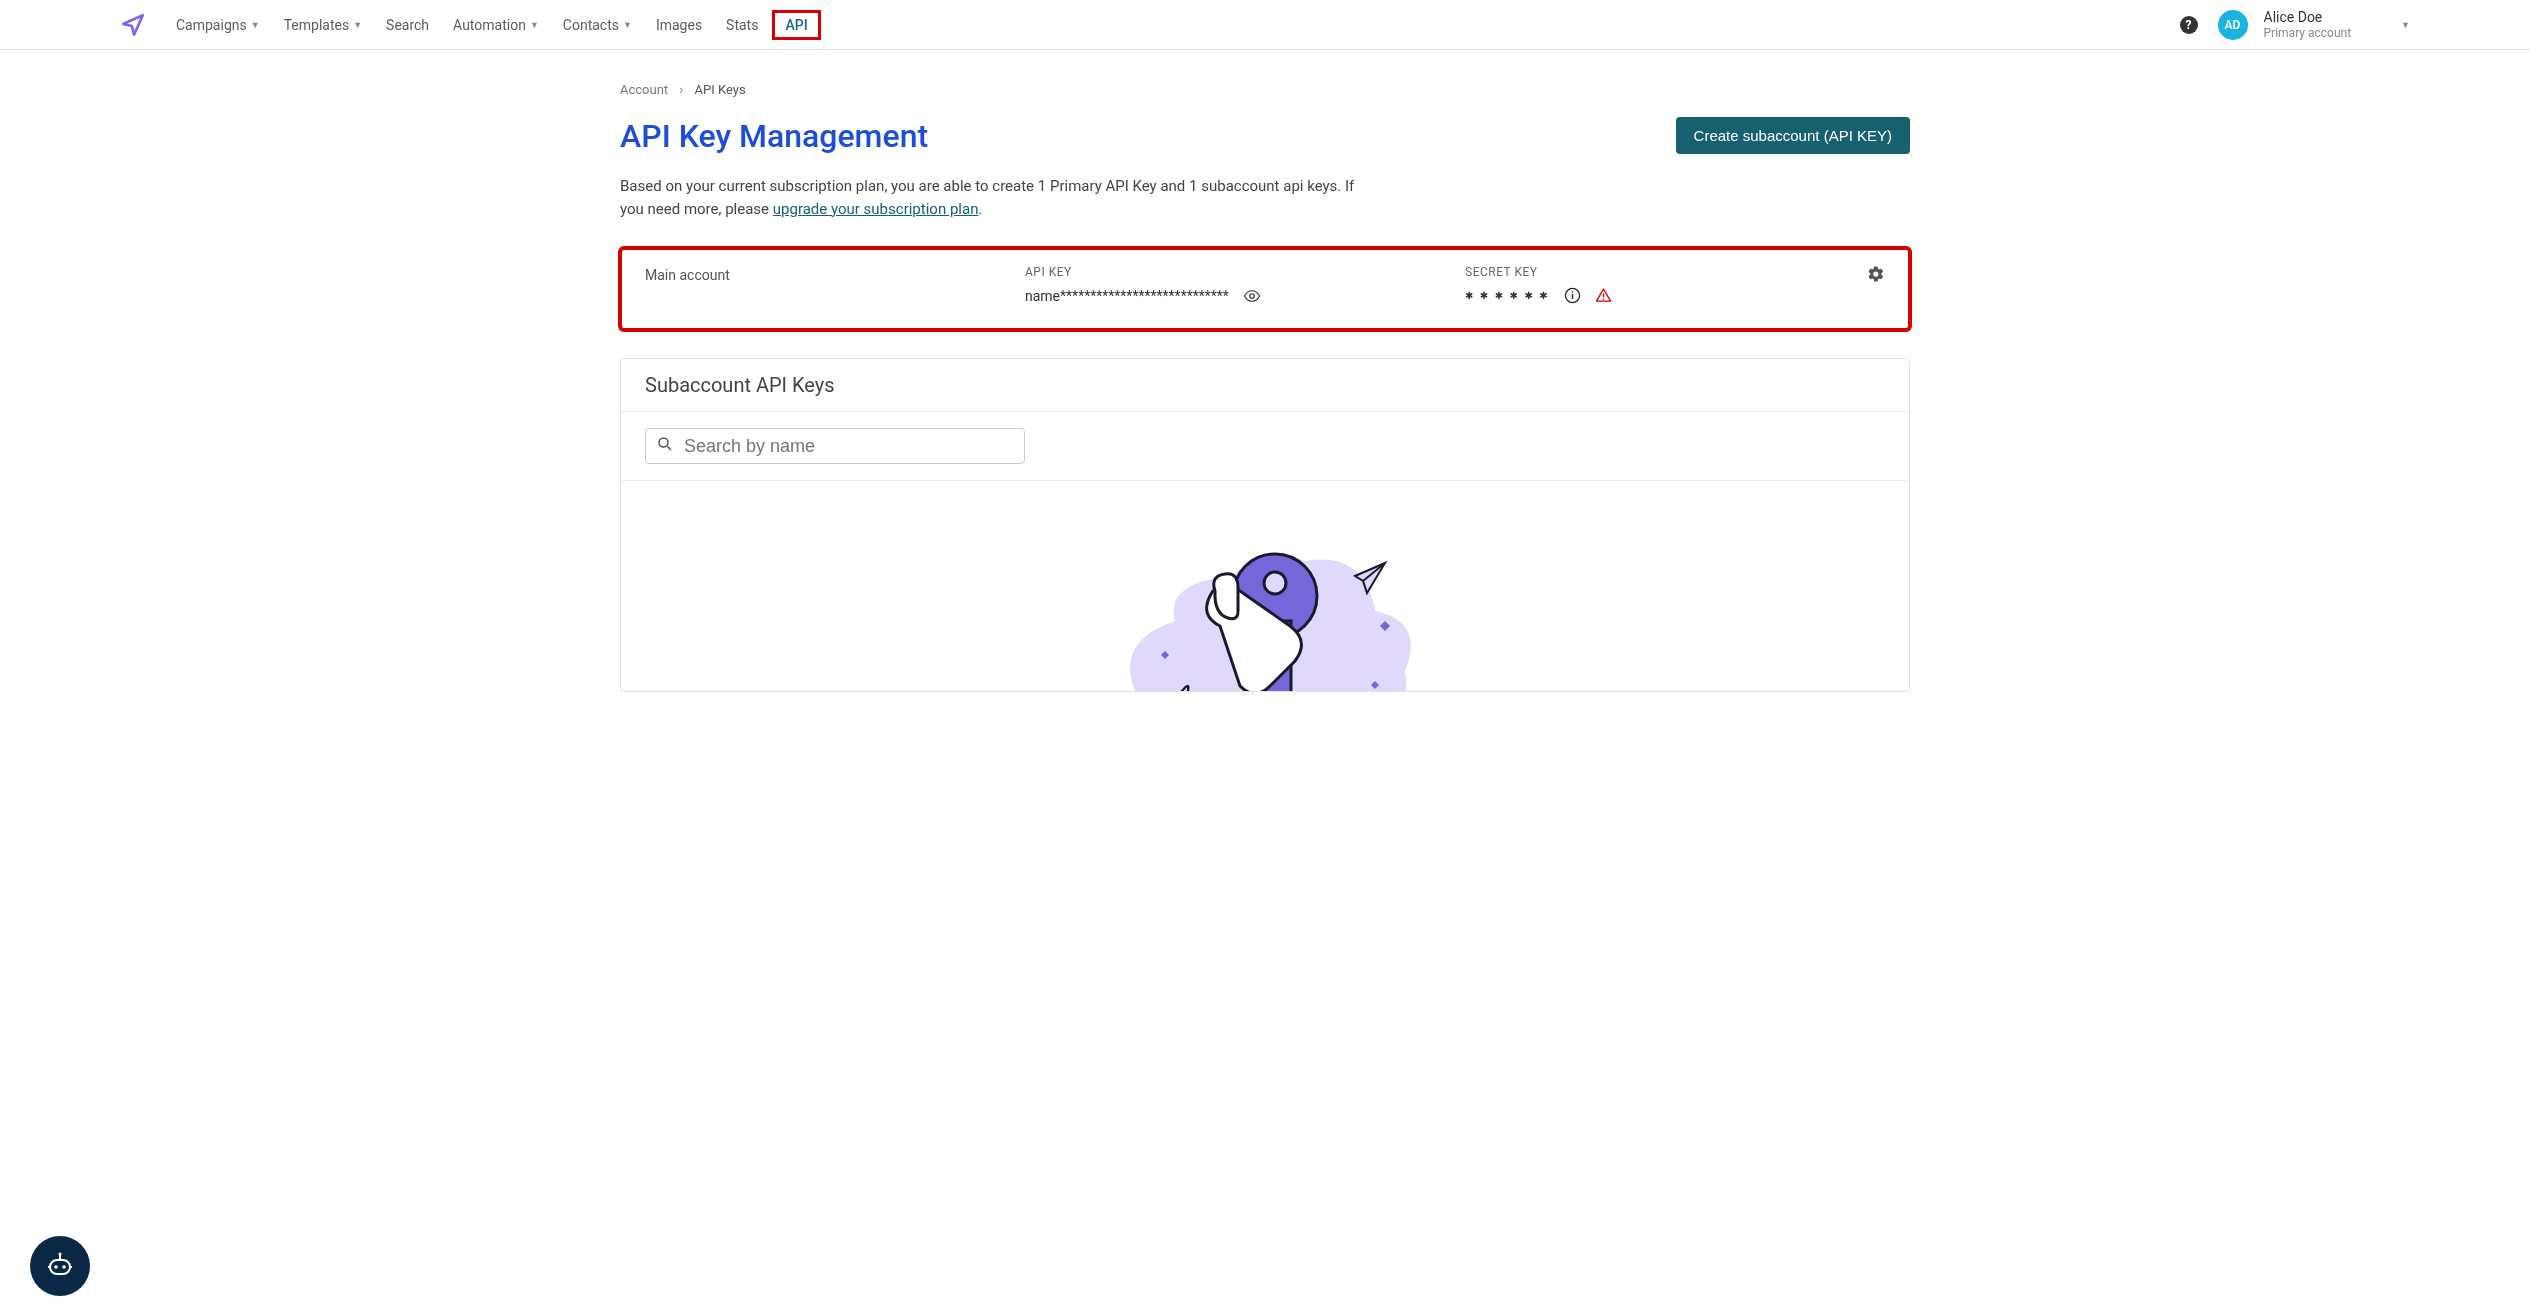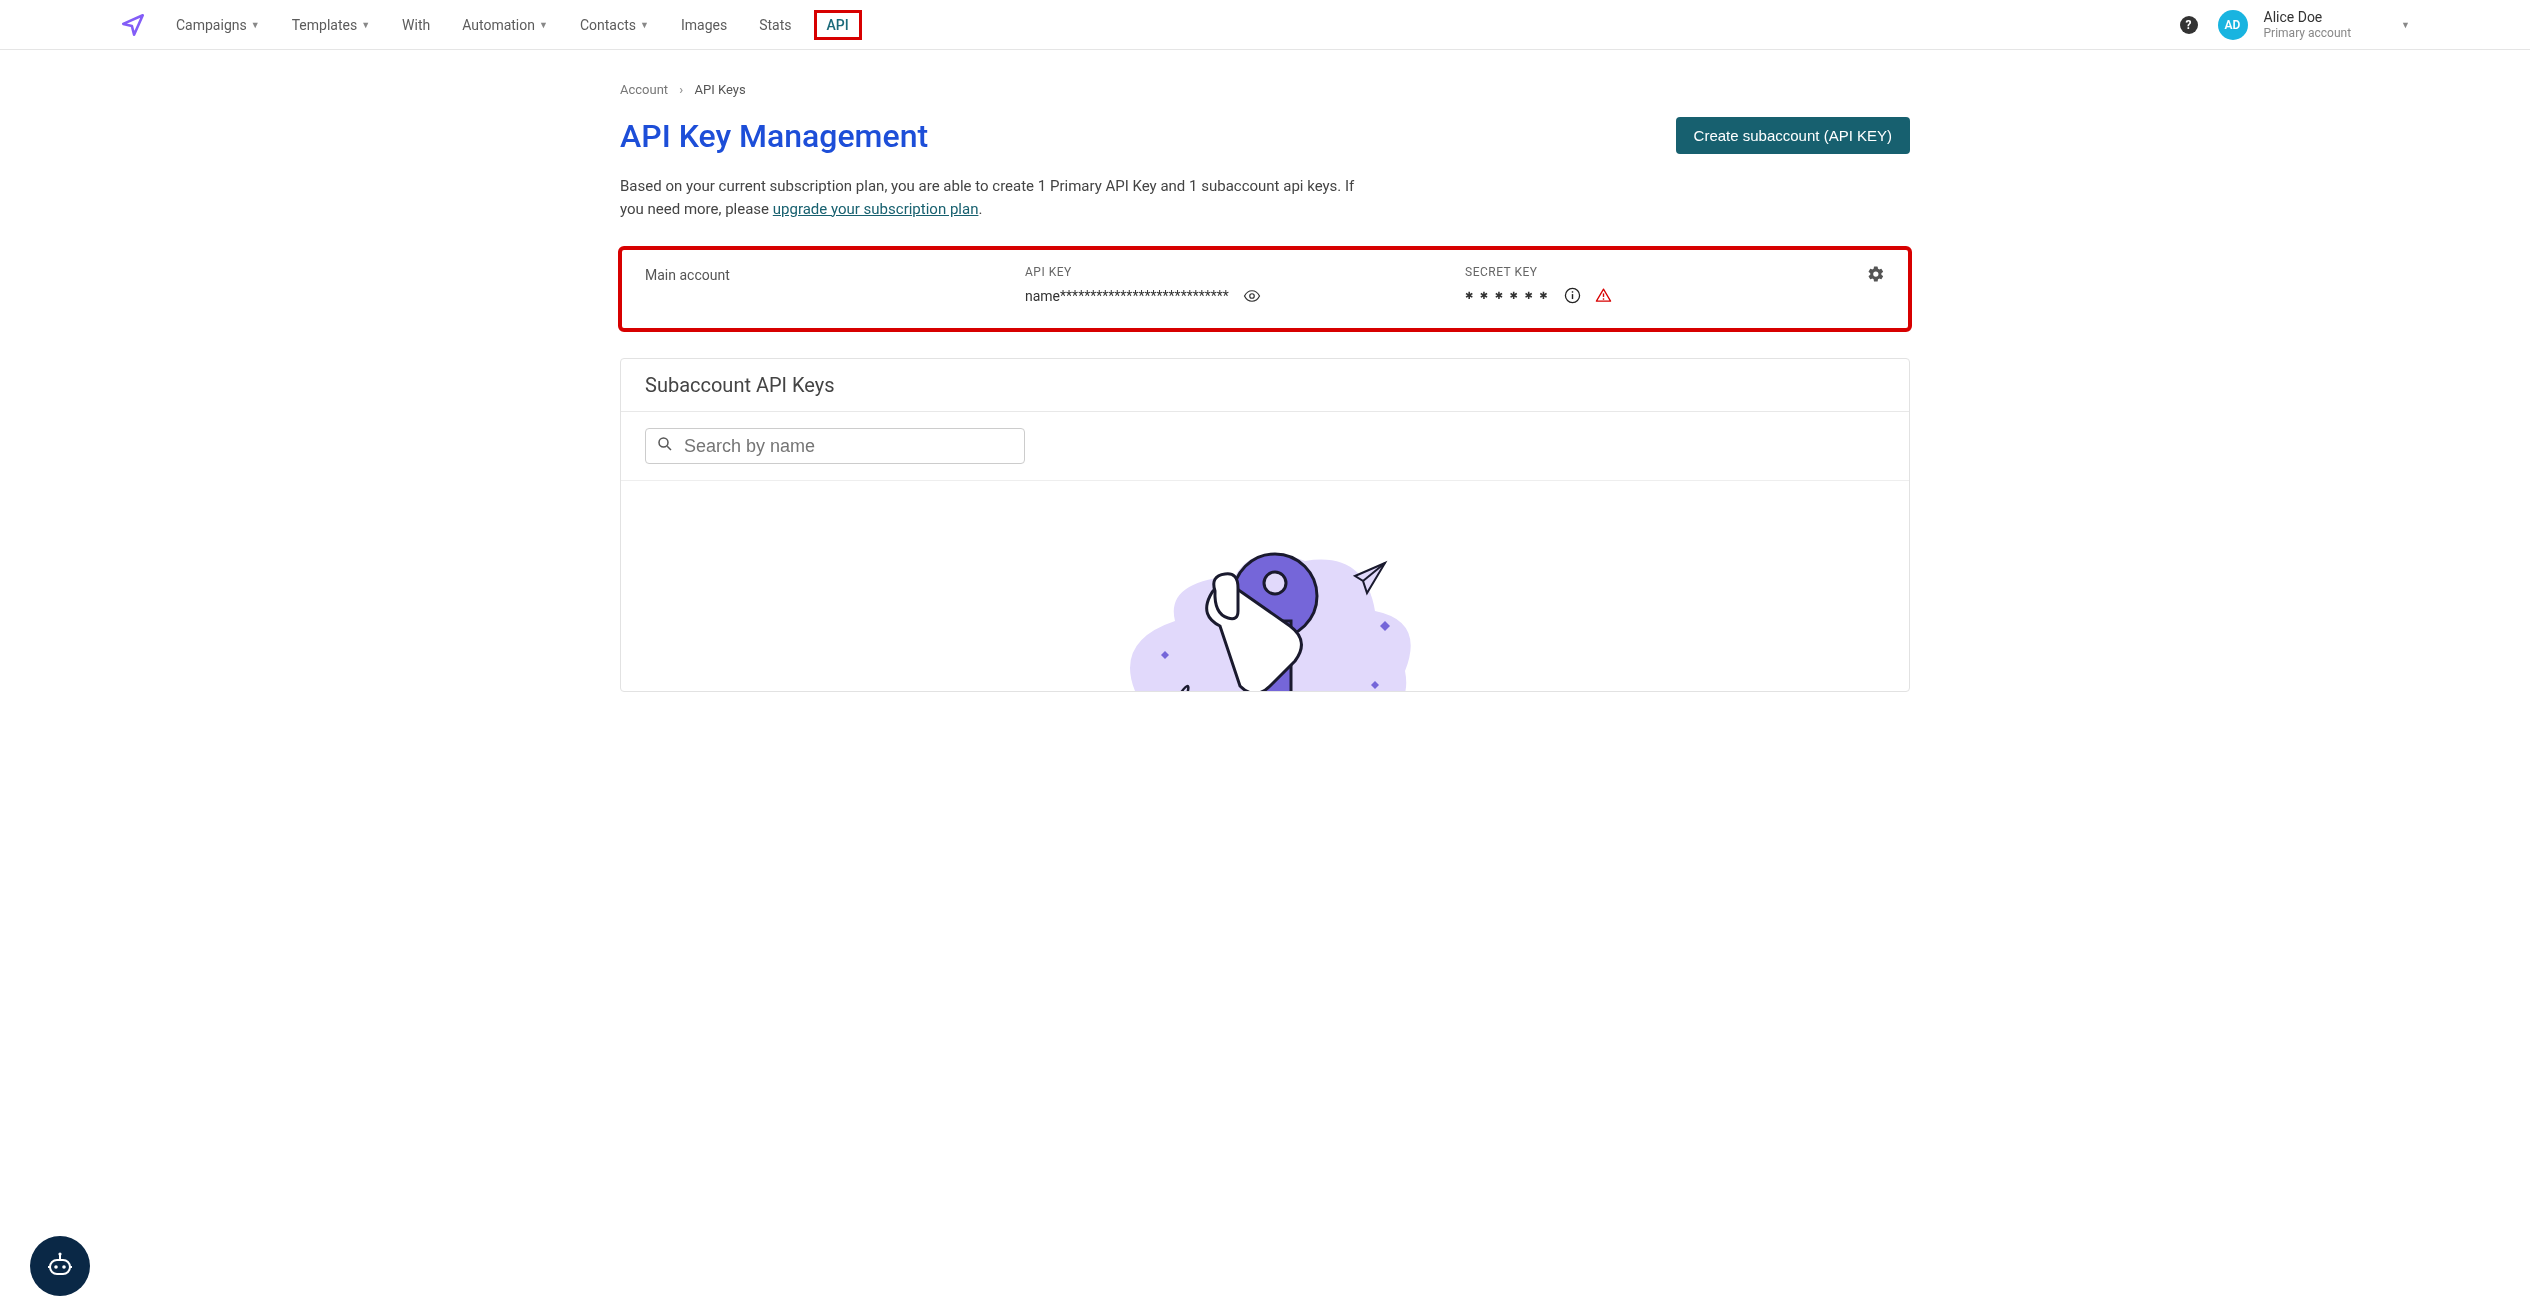--- a/index.html
+++ b/index.html
@@ -1,19 +1,19 @@
 <!DOCTYPE html>
 <html><head>
 <meta charset="utf-8">
 <style>
   * { box-sizing: border-box; margin: 0; padding: 0; }
   body { font-family: -apple-system, BlinkMacSystemFont, "Segoe UI", Roboto, Helvetica, Arial, sans-serif; color: #333; background: #fff; }
   .topbar { height: 50px; border-bottom: 1px solid #e5e5e5; display: flex; align-items: center; padding: 0 20px 0 120px; }
   .logo { margin-right: 20px; display: flex; align-items: center; }
-  .nav { display: flex; align-items: center; gap: 12px; }
+  .nav { display: flex; align-items: center; gap: 4px; }
   .nav-item { font-size: 14px; color: #5c5c5c; padding: 6px 10px; cursor: pointer; display: flex; align-items: center; gap: 4px; }
   .nav-item.active { color: #1b6a7a; border: 3px solid #d70000; padding: 4px 10px; font-weight: 500; }
   .caret { font-size: 9px; color: #888; }
   .topbar-right { margin-left: auto; display: flex; align-items: center; gap: 20px; }
   .help-icon { width: 18px; height: 18px; border-radius: 50%; background: #333; color: #fff; font-size: 12px; display: flex; align-items: center; justify-content: center; font-weight: bold; }
   .avatar { width: 30px; height: 30px; border-radius: 50%; background: #19b4e0; color: #fff; font-size: 12px; font-weight: 600; display: flex; align-items: center; justify-content: center; }
   .user-block { display: flex; align-items: center; gap: 10px; cursor: pointer; margin-right: 100px; }
   .user-text { line-height: 1.2; margin-left: 6px; }
   .user-name { font-size: 14px; color: #333; }
   .user-sub { font-size: 12px; color: #888; }
@@ -58,21 +58,21 @@
   <div class="nav">
     <div class="nav-item">
         <span>Campaigns</span>
         <span class="caret">▼</span>
       </div>
     <div class="nav-item">
         <span>Templates</span>
         <span class="caret">▼</span>
       </div>
     <div class="nav-item">
-        <span>With</span>
+        <span>Search</span>
       </div>
     <div class="nav-item">
         <span>Automation</span>
         <span class="caret">▼</span>
       </div>
     <div class="nav-item">
         <span>Contacts</span>
         <span class="caret">▼</span>
       </div>
     <div class="nav-item">

